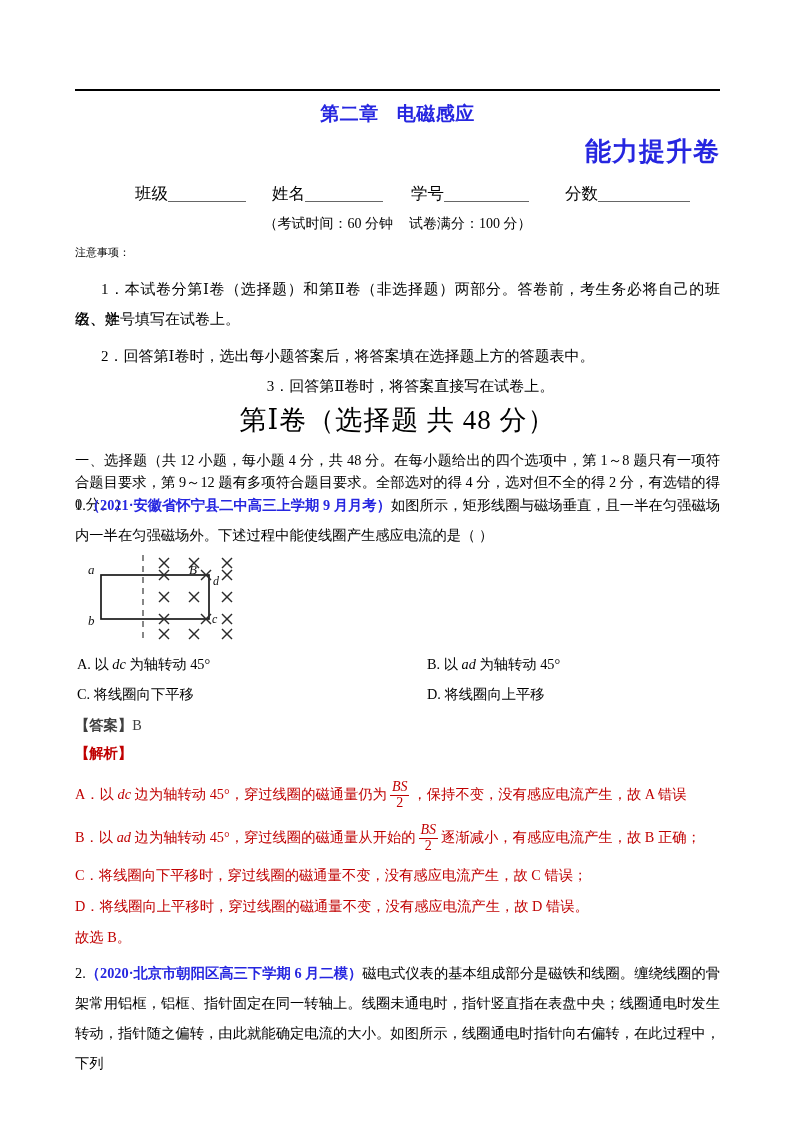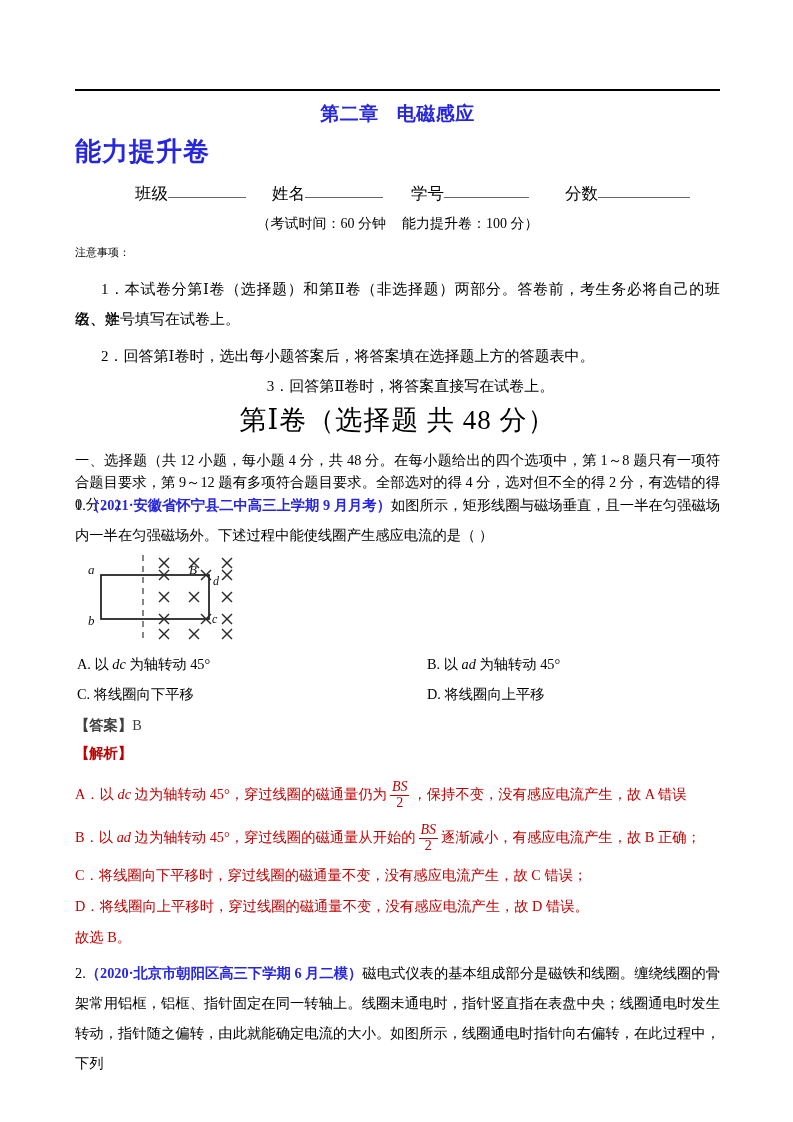--- a/index.html
+++ b/index.html
@@ -49,40 +49,40 @@
     letter-spacing: 0.5px;
     font-family: "Liberation Sans", "DejaVu Sans", sans-serif;
   }
   .chapter-title .gap { display:inline-block; width: 18px; }
 
   .paper-title {
     position: absolute;
     left: 0;
     top: 134px;
     width: 645px;
-    text-align: left;
+    text-align: right;
     color: #2626E0;
     font-weight: bold;
     font-size: 26px;
     letter-spacing: 1px;
     font-family: "Liberation Sans", "DejaVu Sans", sans-serif;
   }
 
   
   .info-line {
     position: absolute;
     left: 60px;
     top: 183px;
     width: 560px;
     font-size: 16.5px;
     display: flex;
     align-items: flex-end;
     white-space: nowrap;
   }
-  .info-item { display: flex; align-items: flex-start; }
+  .info-item { display: flex; align-items: center; }
   .info-item .lbl { font-size: 16.5px; }
   .blank-s { display: inline-block; border-bottom: 1px solid #666; height: 14px; }
   .bl1 { width: 78px; }
   .bl2 { width: 78px; }
   .bl3 { width: 85px; }
   .bl4 { width: 92px; }
   .isep1 { display:inline-block; width: 26px; }
   .isep2 { display:inline-block; width: 28px; }
   .isep3 { display:inline-block; width: 36px; }
 
@@ -235,21 +235,21 @@
           <span class="blank-s bl3"></span>
       </span>
       <span class="isep3"></span>
       <span class="info-item">
         <span class="lbl">分数</span>
           <span class="blank-s bl4"></span>
       </span>
     </div>
 
     <div class="exam-meta">
-      <span>（考试时间：60 分钟</span><span class="mgap"></span><span>能力提升卷：100 分）</span>
+      <span>（考试时间：60 分钟</span><span class="mgap"></span><span>试卷满分：100 分）</span>
     </div>
 
     <div class="notice-head">注意事项：</div>
     <div class="notice-1"><span class="ind"></span><span>1．本试卷分第Ⅰ卷（选择题）和第Ⅱ卷（非选择题）两部分。答卷前，考生务必将自己的班级、姓</span></div>
     <div class="notice-1b">名、学号填写在试卷上。</div>
     <div class="notice-2"><span class="ind"></span><span>2．回答第Ⅰ卷时，选出每小题答案后，将答案填在选择题上方的答题表中。</span></div>
     <div class="notice-3"><span class="ind"></span><span>3．回答第Ⅱ卷时，将答案直接写在试卷上。</span></div>
 
     <div class="section-head">第Ⅰ卷（选择题 共 48 分）</div>
 

